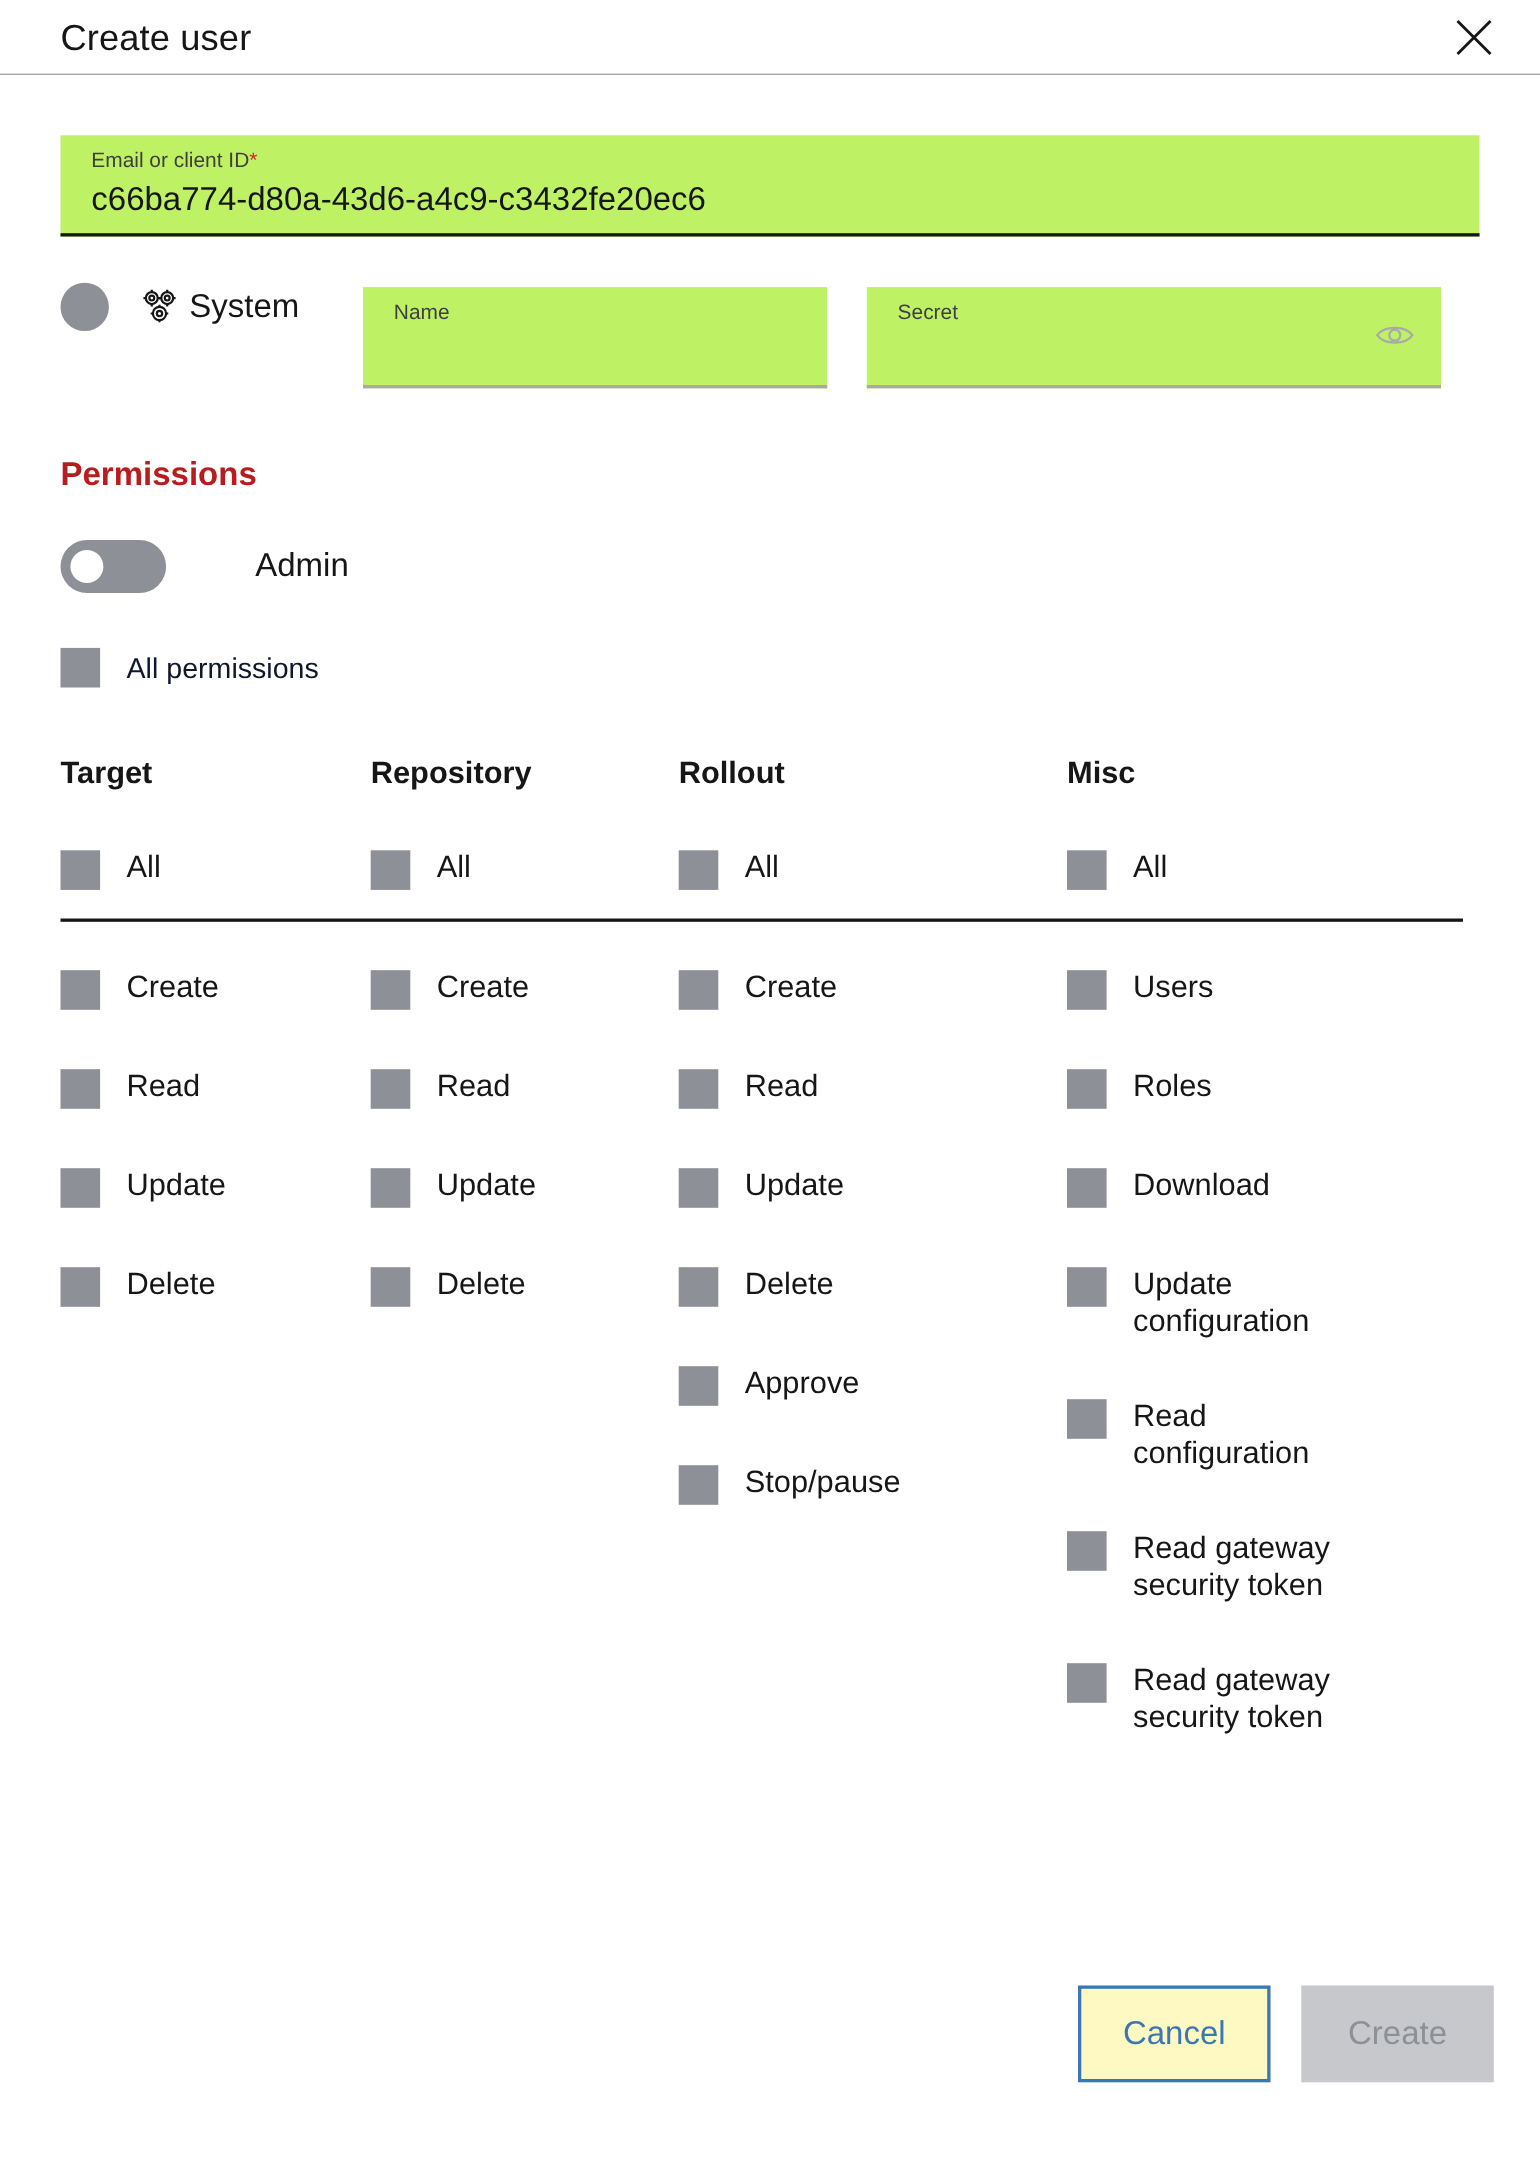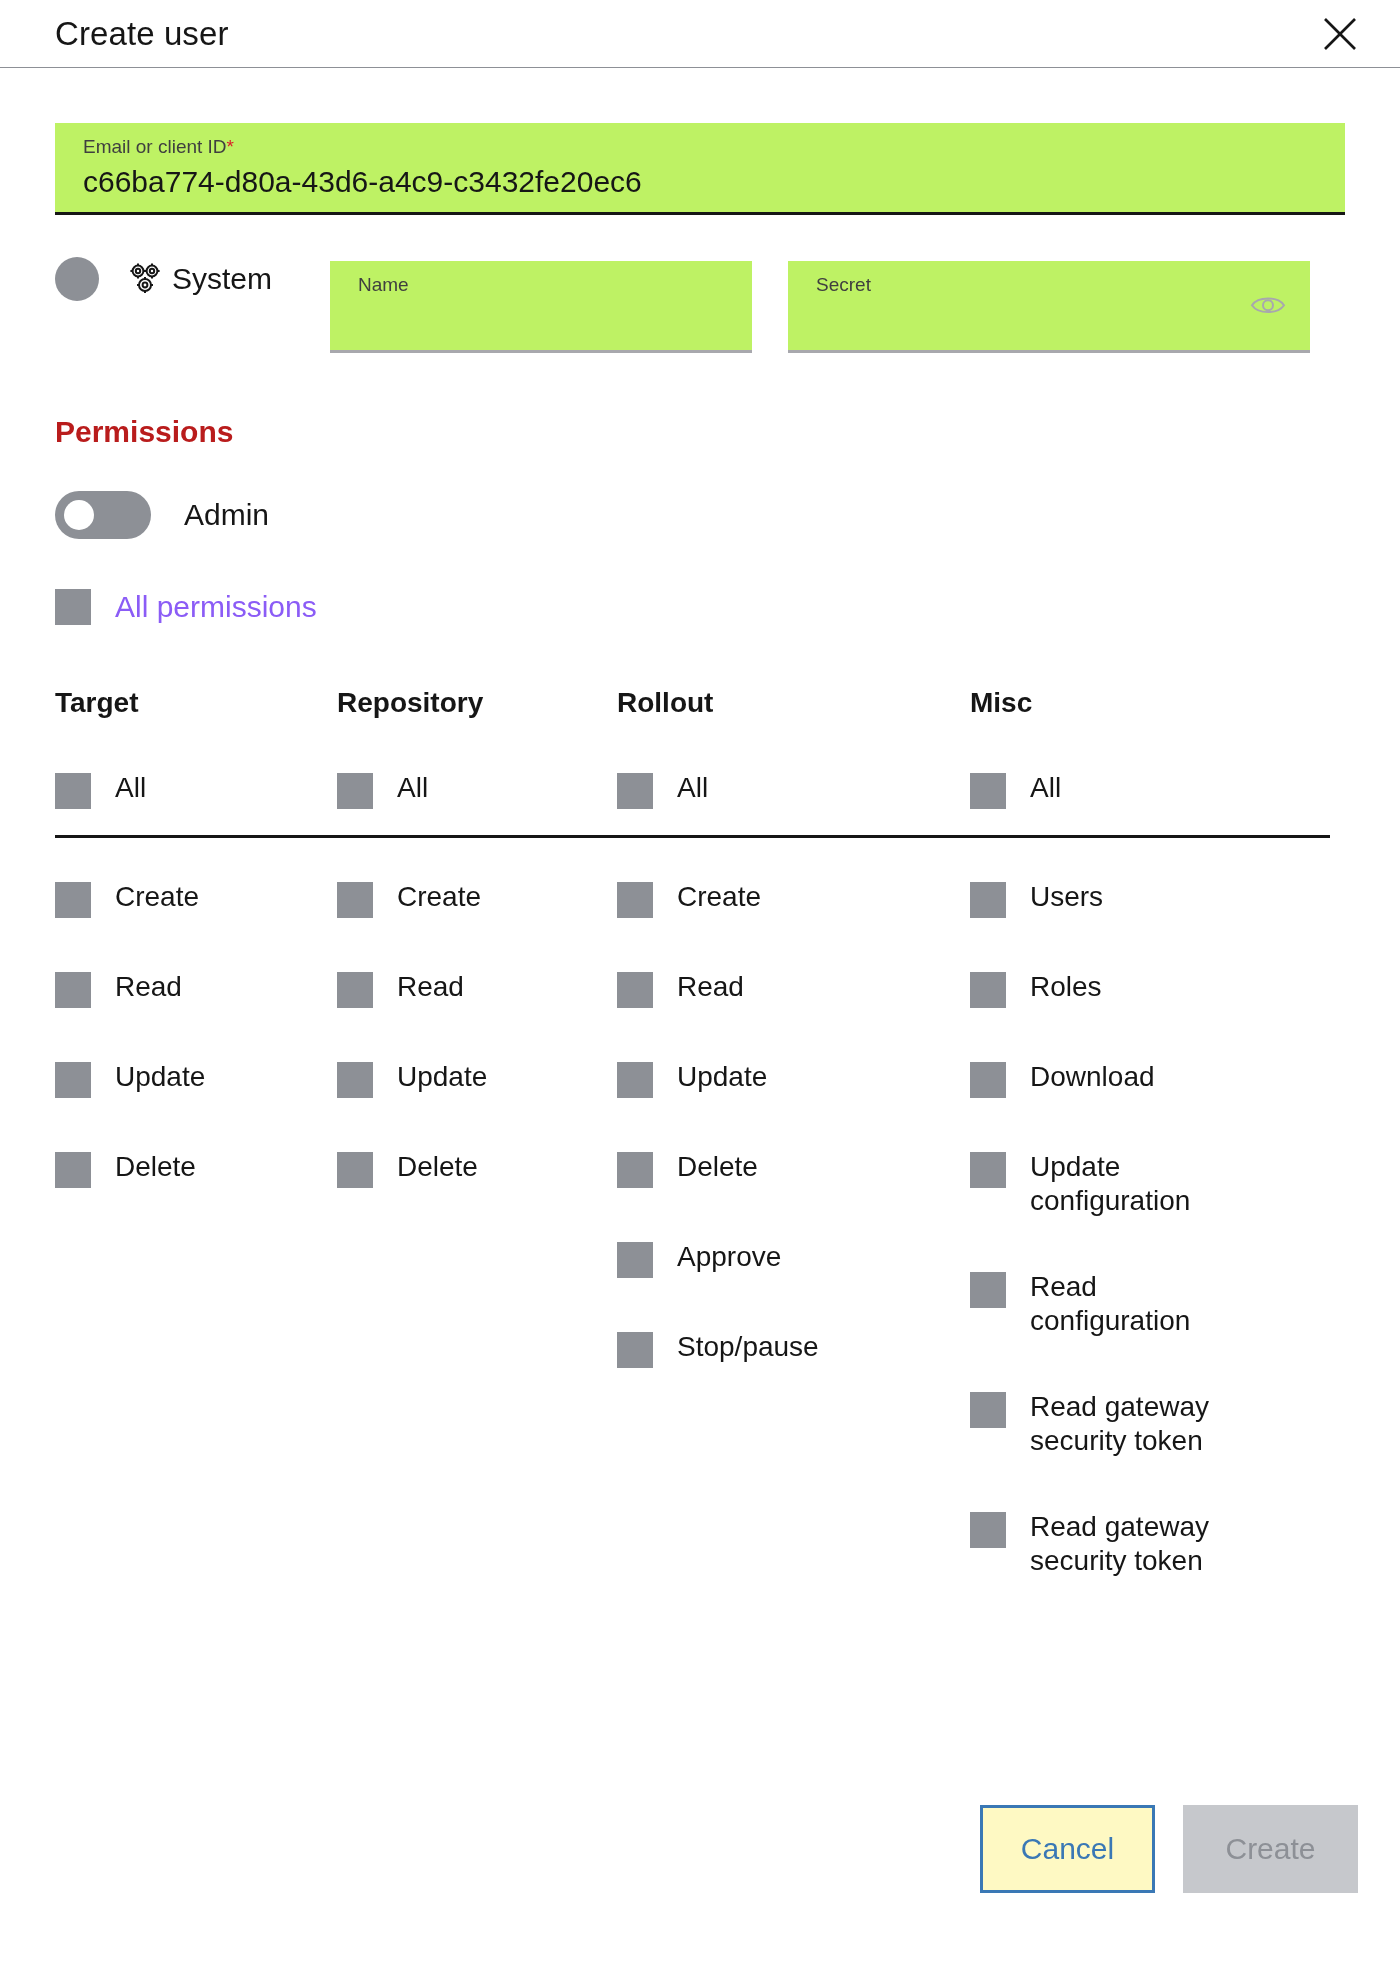--- a/index.html
+++ b/index.html
@@ -130,20 +130,21 @@
   .perm-heading {
     font-size: 30px;
     font-weight: 700;
     margin-top: 62px;
     color: #b91c1c;
   }
   .toggle-row {
     display: flex;
     align-items: center;
     margin-top: 42px;
+    gap: 48px;
   }
   .toggle {
     width: 96px; height: 48px;
     border-radius: 24px;
     background: #8d9096;
     position: relative;
     cursor: pointer;
     flex-shrink: 0;
   }
   .toggle .knob {
@@ -159,21 +160,21 @@
     display: flex;
     align-items: center;
     margin-top: 50px;
   }
   .cbox {
     width: 36px; height: 36px;
     background: #8d9096;
     flex-shrink: 0;
     cursor: pointer;
   }
-  .allperm-label { font-size: 30px; margin-left: 24px; color: #8b5cf6; }
+  .allperm-label { font-size: 26px; margin-left: 24px; color: #0f172a; }
 
   
   .perm-grid {
     display: flex;
     margin-top: 62px;
     position: relative;
   }
   .perm-col { flex-shrink: 0; }
   .col-target { width: 282px; }
   .col-repository { width: 280px; }

